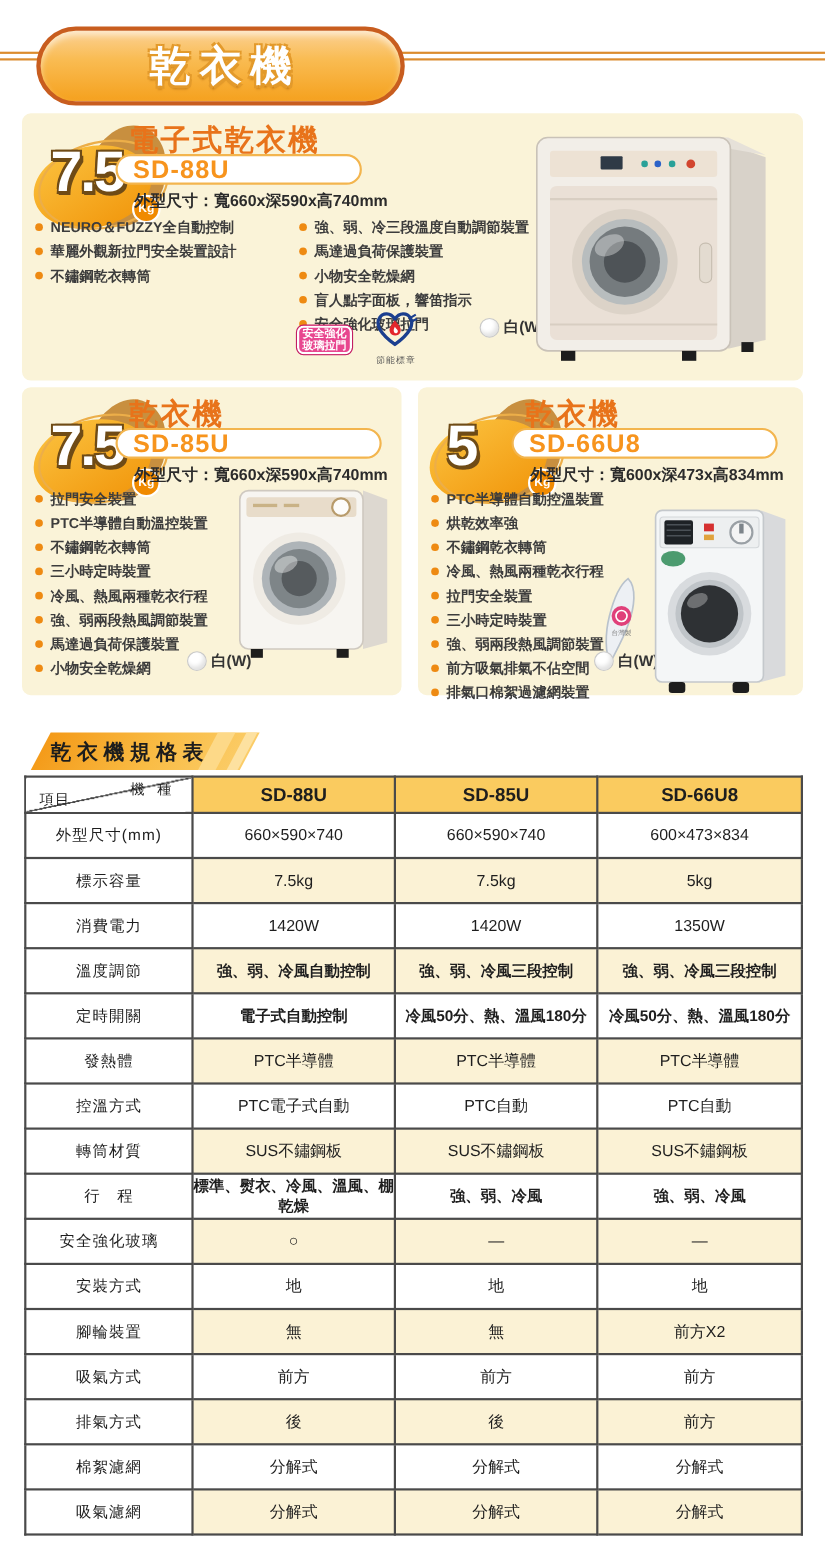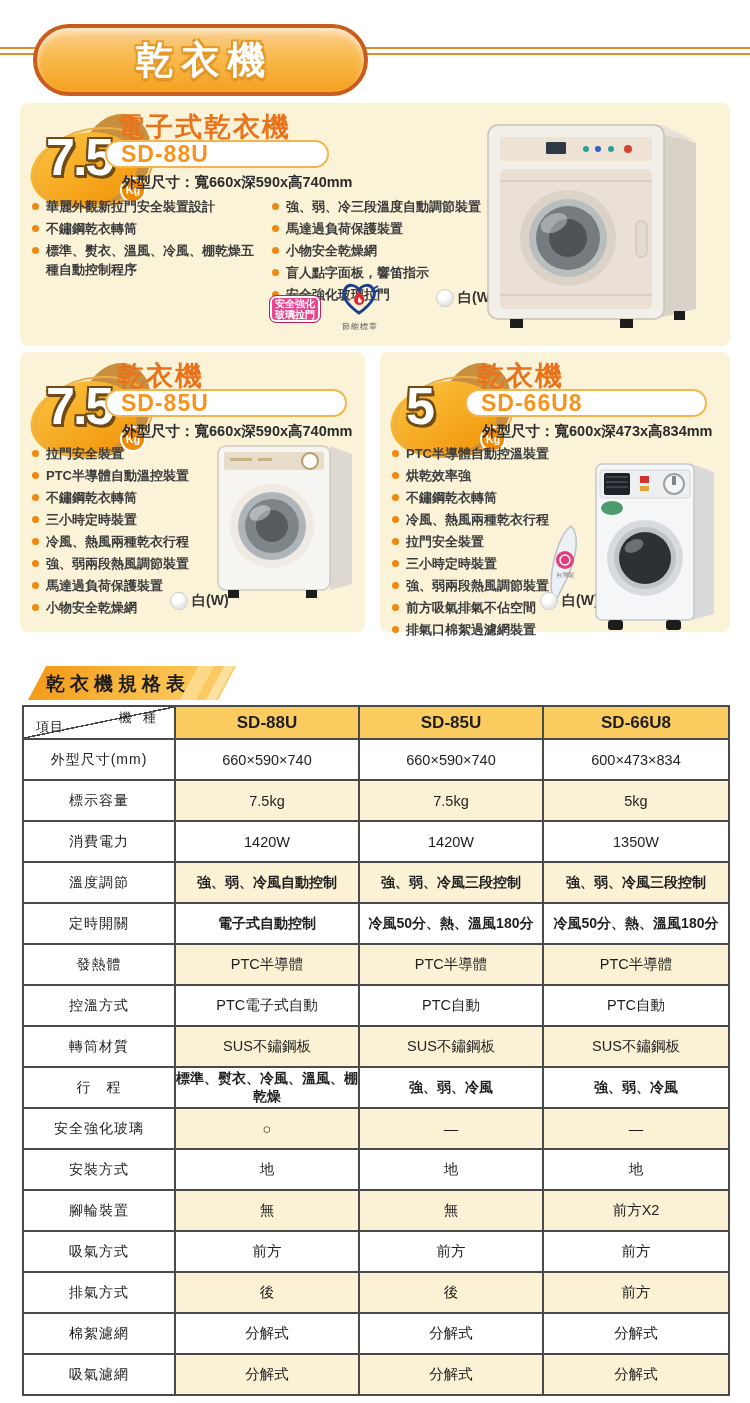--- a/index.html
+++ b/index.html
@@ -118,23 +118,23 @@
       <div class="e-dark"></div>
       <div class="e-main"></div>
       <div class="e-ring"></div>
       <div class="num">7.5</div>
       <div class="kg">Kg</div>
     </div>
     <div class="cat-title">電子式乾衣機</div>
     <div class="model-box">SD-88U</div>
     <div class="dims">外型尺寸：寬660x深590x高740mm</div>
     <ul class="feat" id="c1-feats-l">
+      <li>NEURO＆FUZZY全自動控制</li>
       <li>華麗外觀新拉門安全裝置設計</li>
       <li>不鏽鋼乾衣轉筒</li>
-      <li>標準、熨衣、溫風、冷風、棚乾燥五種自動控制程序</li>
     </ul>
     <ul class="feat" id="c1-feats-r">
       <li>強、弱、冷三段溫度自動調節裝置</li>
       <li>馬達過負荷保護裝置</li>
       <li>小物安全乾燥網</li>
       <li>盲人點字面板，響笛指示</li>
       <li>安全強化玻璃拉門</li>
     </ul>
     <div class="pink-badge">
       <span>安全強化</span>

